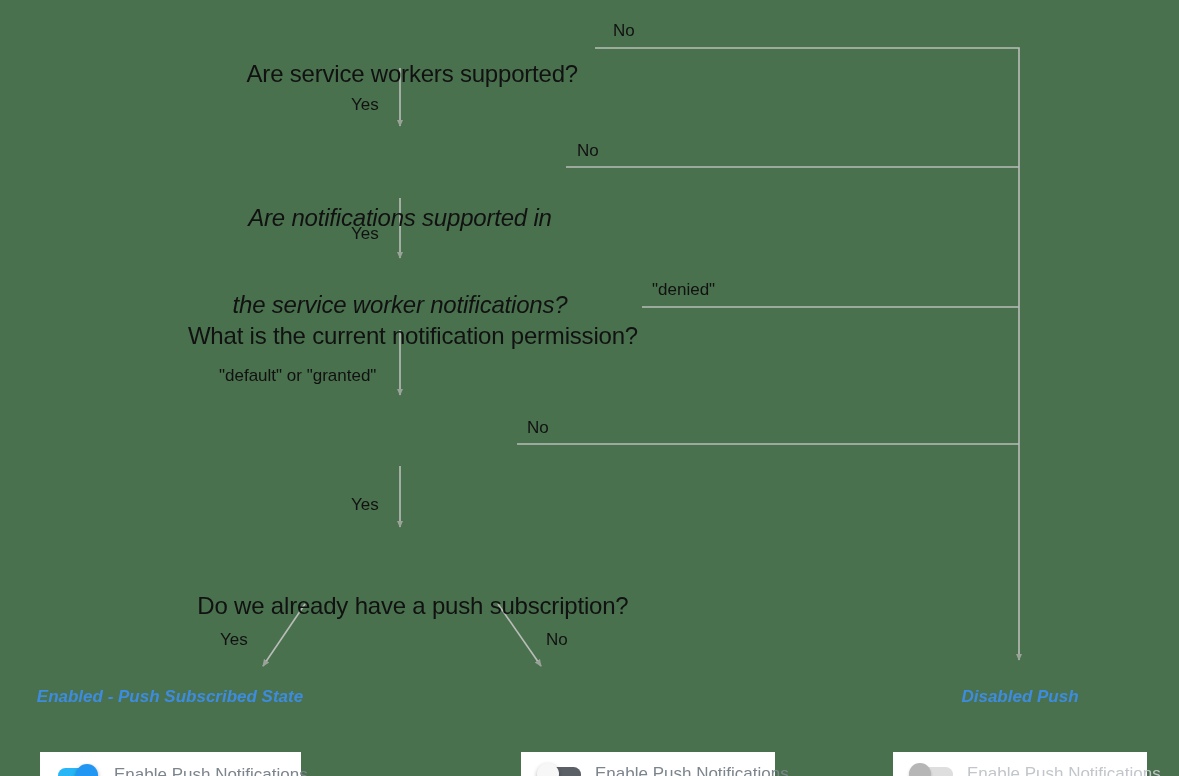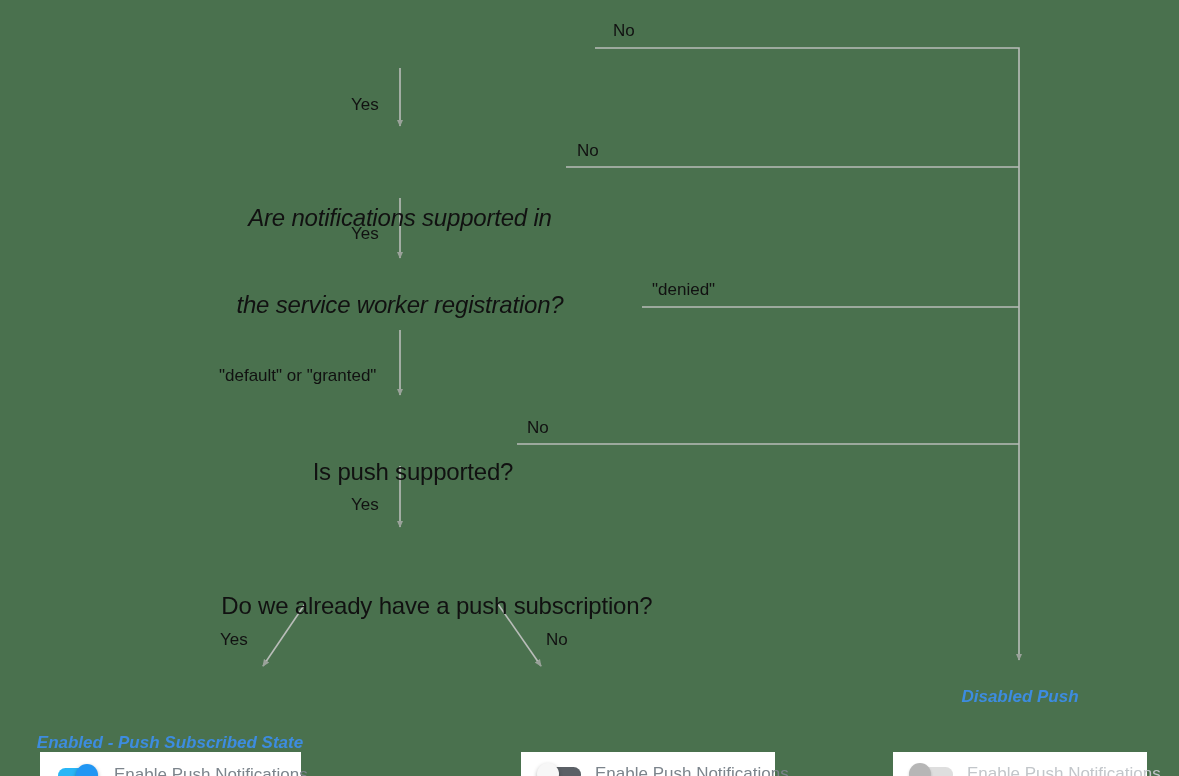--- a/index.html
+++ b/index.html
@@ -127,51 +127,54 @@
 
     <line x1="517" y1="444" x2="1019" y2="444" stroke="#b9bdb9" stroke-width="1.6"></line>
 
     <line x1="400" y1="466" x2="400" y2="527" stroke="#b9bdb9" stroke-width="1.6" marker-end="url(#arrow)"></line>
 
     <line x1="305" y1="604" x2="263" y2="666" stroke="#b9bdb9" stroke-width="1.6" marker-end="url(#arrow)"></line>
 
     <line x1="498" y1="604" x2="541" y2="666" stroke="#b9bdb9" stroke-width="1.6" marker-end="url(#arrow)"></line>
   </svg>
 
+  <div class="q" style="left:0; top:30px; width:800px;">
+    <span>Are service workers supported?</span>
+  </div>
 
   <div class="q" style="left:0; top:145px; width:800px;font-style:italic;">
     <div>Are notifications supported in</div>
-    <div>the service worker registration?</div>
+    <div>the service worker notifications?</div>
+  </div>
+
+  <div class="q" style="left:0; top:292px; width:800px;">
+    <span>What is the current notification permission?</span>
   </div>
 
 
-  <div class="q" style="left:0; top:428px; width:800px;">
-    <span>Is push supported?</span>
-  </div>
-
-  <div class="q" style="left:0; top:562px; width:800px;margin-left:24px;">
+  <div class="q" style="left:0; top:562px; width:800px;">
     <span>Do we already have a push subscription?</span>
   </div>
 
   <div class="edge-label" style="left:613px; top:21px;">No</div>
   <div class="edge-label" style="left:351px; top:95px;">Yes</div>
 
   <div class="edge-label" style="left:577px; top:141px;">No</div>
   <div class="edge-label" style="left:351px; top:224px;">Yes</div>
 
   <div class="edge-label" style="left:652px; top:280px;">"denied"</div>
   <div class="edge-label" style="left:219px; top:366px;">"default" or "granted"</div>
 
   <div class="edge-label" style="left:527px; top:418px;">No</div>
   <div class="edge-label" style="left:351px; top:495px;">Yes</div>
 
   <div class="edge-label" style="left:220px; top:630px;">Yes</div>
   <div class="edge-label" style="left:546px; top:630px;">No</div>
 
-  <div class="state-label" style="left:20px; top:687px; width:300px;margin-top:46px;">Enabled - Push Subscribed State</div>
+  <div class="state-label" style="left:20px; top:687px; width:300px;">Enabled - Push Subscribed State</div>
   <div class="card" style="left:40px; top:708px; width:261px; height:46px; padding:0 16px;">
     <span class="toggle on">
       <span class="track"></span>
       <span class="thumb"></span>
     </span>
     <span class="card-text">Enable Push Notifications</span>
   </div>
 
   <div class="card" style="left:521px; top:708px; width:254px; height:44px; padding:0 16px;">
     <span class="toggle off">

